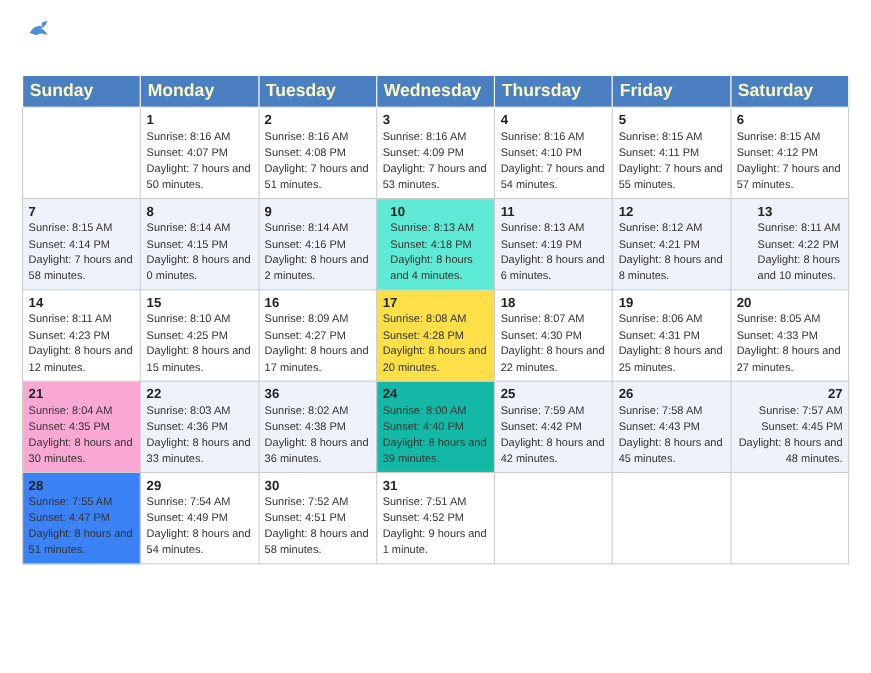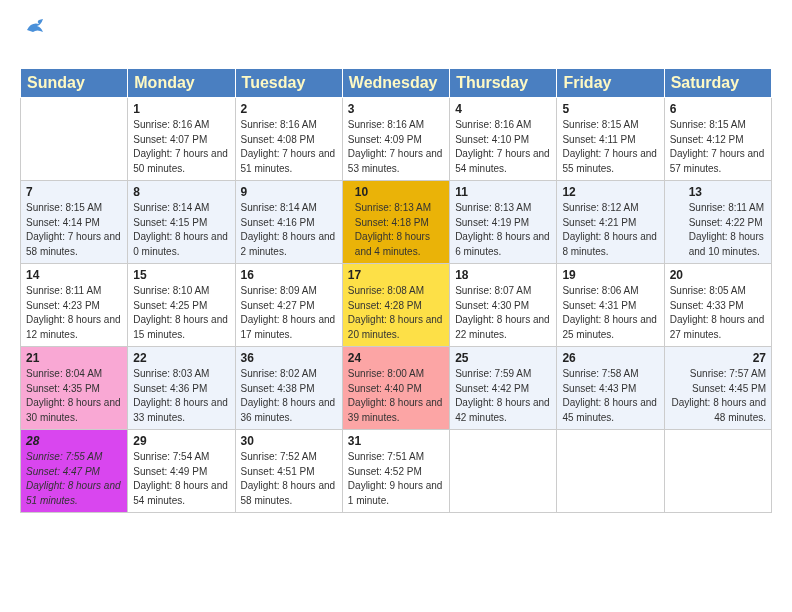--- a/index.html
+++ b/index.html
@@ -172,21 +172,21 @@
             <div class="day-info">Sunrise: 8:15 AM<br>Sunset: 4:14 PM<br>Daylight: 7 hours and 58 minutes.</div>
           </td>
           <td style="background-color: rgb(238, 243, 251);">
             <span class="day-number">8</span>
             <div class="day-info">Sunrise: 8:14 AM<br>Sunset: 4:15 PM<br>Daylight: 8 hours and 0 minutes.</div>
           </td>
           <td style="background-color: rgb(238, 243, 251);">
             <span class="day-number">9</span>
             <div class="day-info">Sunrise: 8:14 AM<br>Sunset: 4:16 PM<br>Daylight: 8 hours and 2 minutes.</div>
           </td>
-          <td style="background-color: #eab308; padding-left: 12px;">
+          <td style="background-color: #5eead4; padding-left: 12px;">
             <span class="day-number">10</span>
             <div class="day-info">Sunrise: 8:13 AM<br>Sunset: 4:18 PM<br>Daylight: 8 hours and 4 minutes.</div>
           </td>
           <td style="background-color: rgb(238, 243, 251); margin-left: 17px;">
             <span class="day-number">11</span>
             <div class="day-info">Sunrise: 8:13 AM<br>Sunset: 4:19 PM<br>Daylight: 8 hours and 6 minutes.</div>
           </td>
           <td style="background-color: rgb(238, 243, 251);">
             <span class="day-number">12</span>
             <div class="day-info">Sunrise: 8:12 AM<br>Sunset: 4:21 PM<br>Daylight: 8 hours and 8 minutes.</div>
@@ -232,39 +232,39 @@
             <div class="day-info">Sunrise: 8:04 AM<br>Sunset: 4:35 PM<br>Daylight: 8 hours and 30 minutes.</div>
           </td>
           <td style="background-color: rgb(238, 243, 251);">
             <span class="day-number">22</span>
             <div class="day-info">Sunrise: 8:03 AM<br>Sunset: 4:36 PM<br>Daylight: 8 hours and 33 minutes.</div>
           </td>
           <td style="background-color: rgb(238, 243, 251);">
             <span class="day-number">36</span>
             <div class="day-info">Sunrise: 8:02 AM<br>Sunset: 4:38 PM<br>Daylight: 8 hours and 36 minutes.</div>
           </td>
-          <td style="background-color: #fca5a5;">
+          <td style="background-color: #14b8a6;">
             <span class="day-number">24</span>
             <div class="day-info">Sunrise: 8:00 AM<br>Sunset: 4:40 PM<br>Daylight: 8 hours and 39 minutes.</div>
           </td>
           <td style="background-color: rgb(238, 243, 251);">
             <span class="day-number">25</span>
             <div class="day-info">Sunrise: 7:59 AM<br>Sunset: 4:42 PM<br>Daylight: 8 hours and 42 minutes.</div>
           </td>
           <td style="background-color: rgb(238, 243, 251);">
             <span class="day-number">26</span>
             <div class="day-info">Sunrise: 7:58 AM<br>Sunset: 4:43 PM<br>Daylight: 8 hours and 45 minutes.</div>
           </td>
           <td style="background-color: rgb(238, 243, 251); text-align: right;">
             <span class="day-number">27</span>
             <div class="day-info">Sunrise: 7:57 AM<br>Sunset: 4:45 PM<br>Daylight: 8 hours and 48 minutes.</div>
           </td>
         </tr>
         <tr>
-          <td style="background-color: #d946ef; font-style: italic;">
+          <td style="background-color: #3b82f6;">
             <span class="day-number">28</span>
             <div class="day-info">Sunrise: 7:55 AM<br>Sunset: 4:47 PM<br>Daylight: 8 hours and 51 minutes.</div>
           </td>
           <td style="background-color: rgb(255, 255, 255);">
             <span class="day-number">29</span>
             <div class="day-info">Sunrise: 7:54 AM<br>Sunset: 4:49 PM<br>Daylight: 8 hours and 54 minutes.</div>
           </td>
           <td style="background-color: rgb(255, 255, 255);">
             <span class="day-number">30</span>
             <div class="day-info">Sunrise: 7:52 AM<br>Sunset: 4:51 PM<br>Daylight: 8 hours and 58 minutes.</div>

